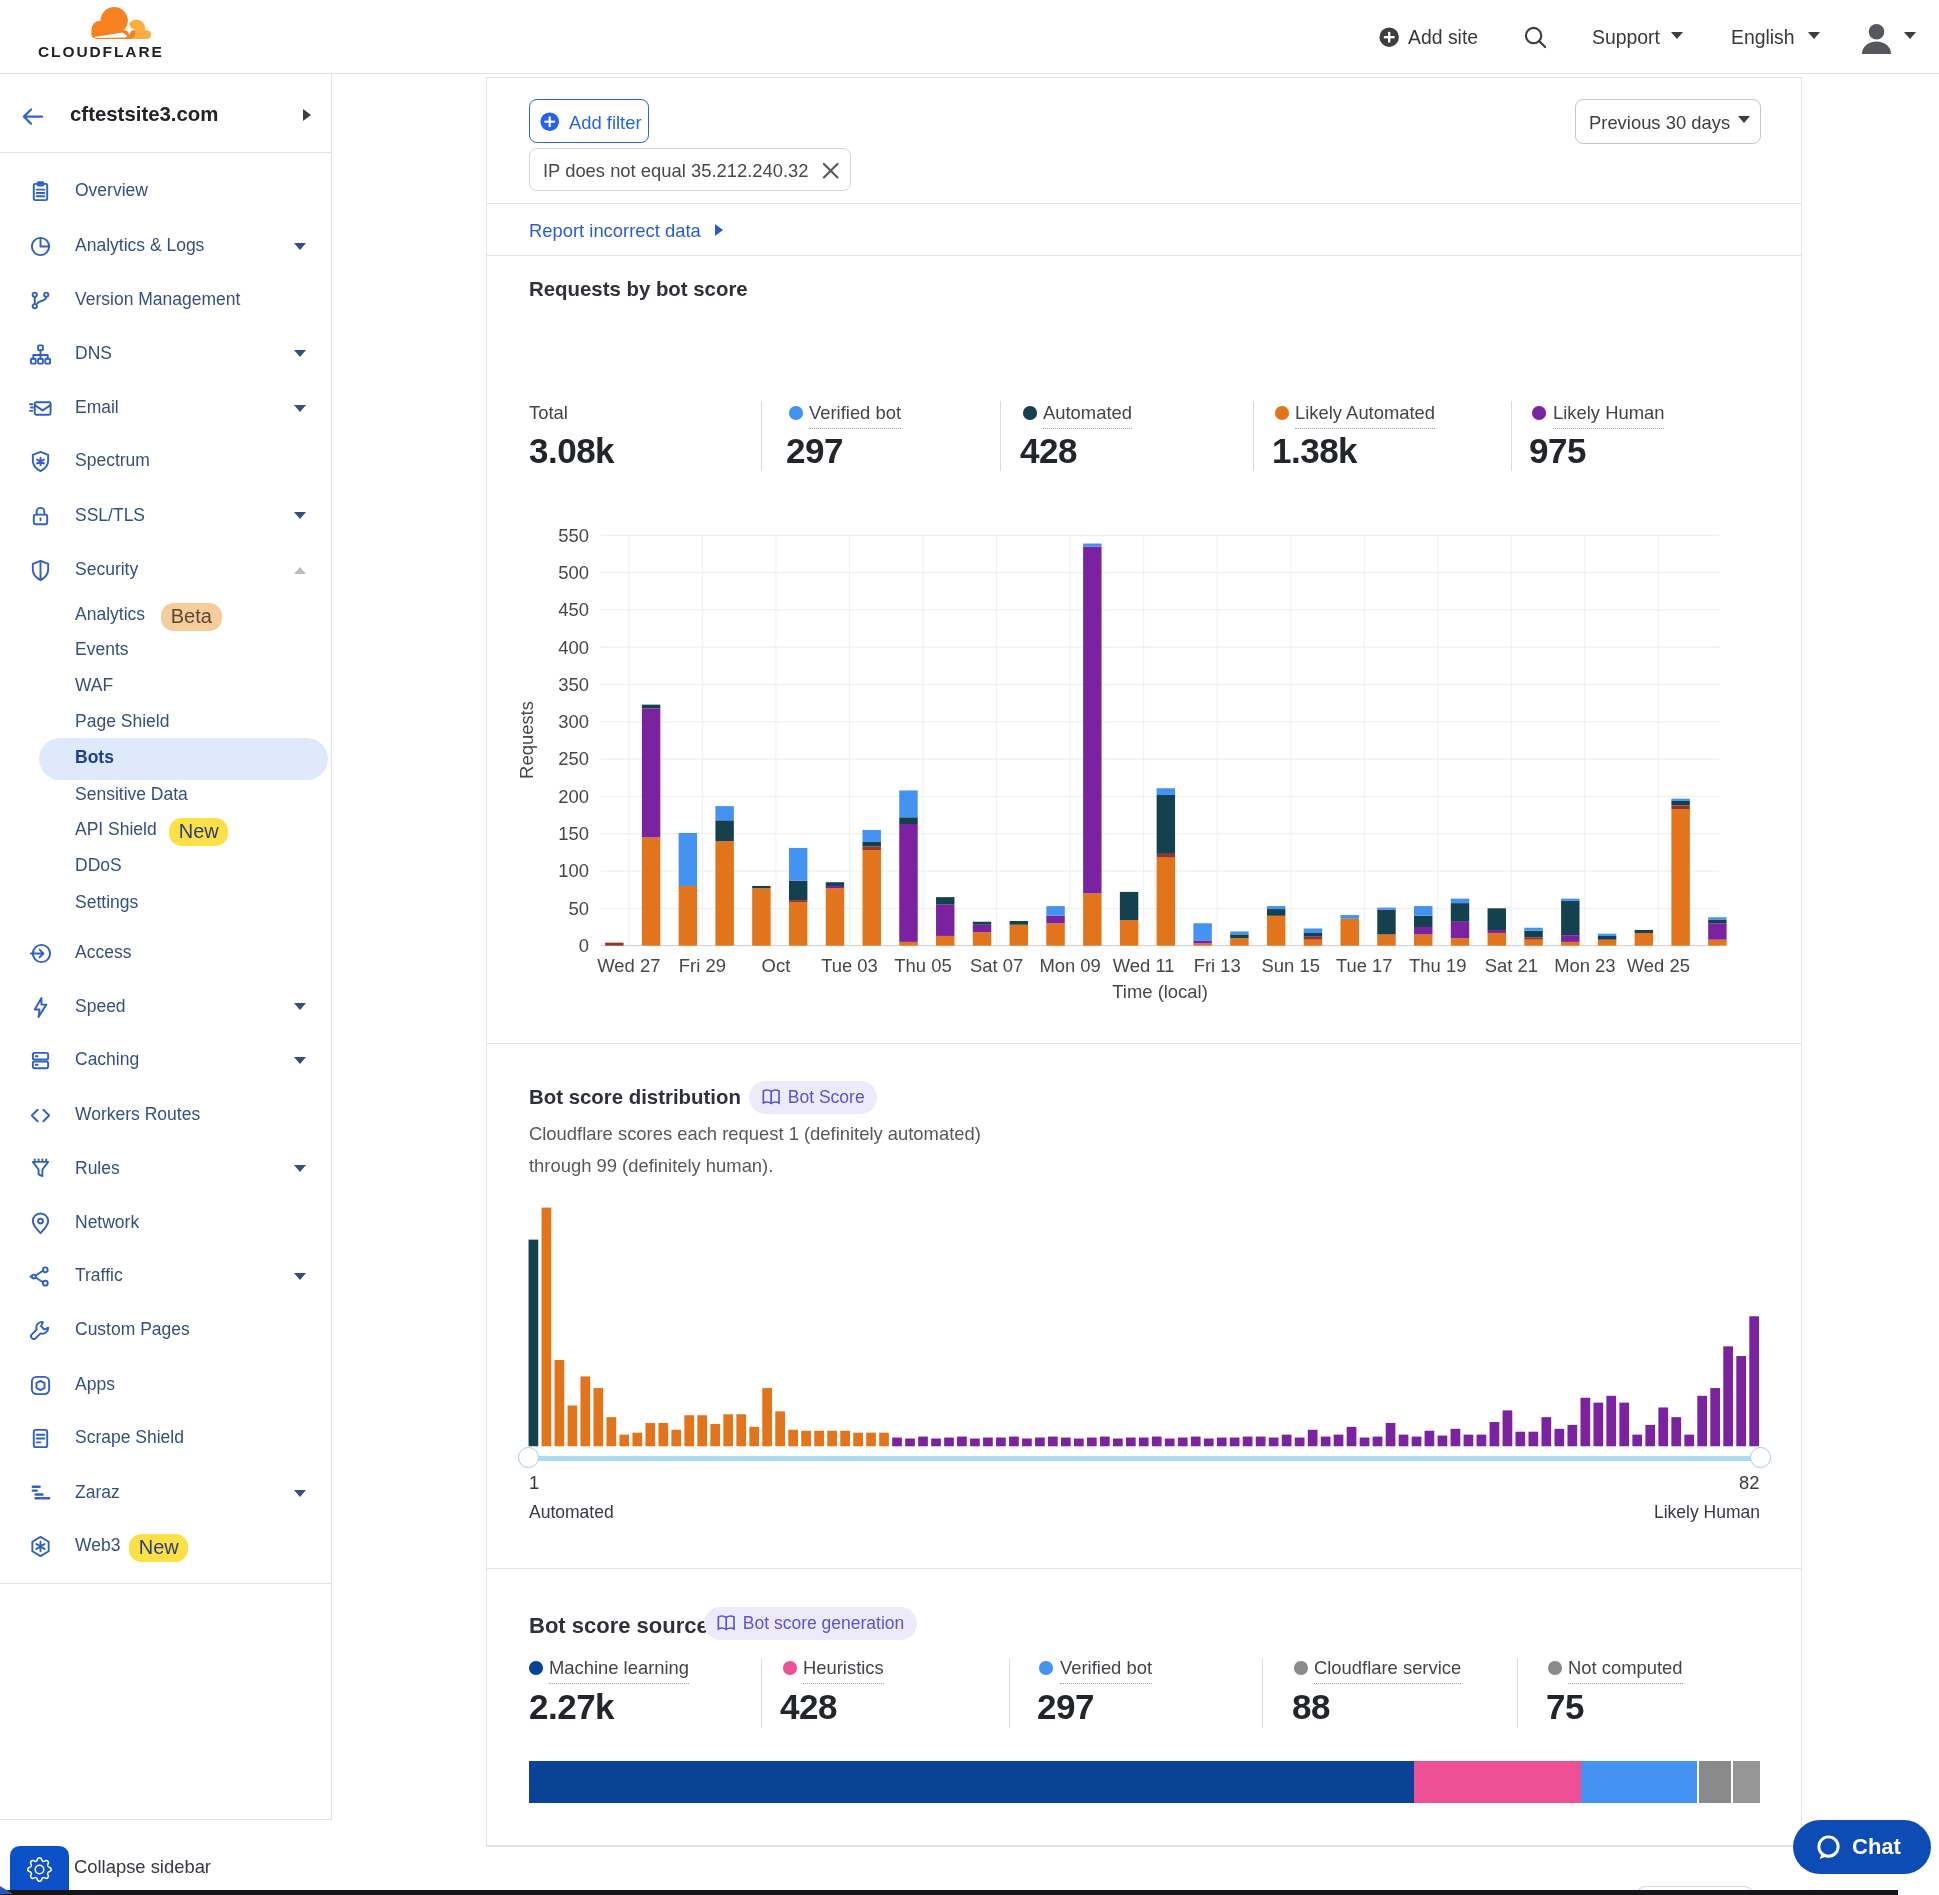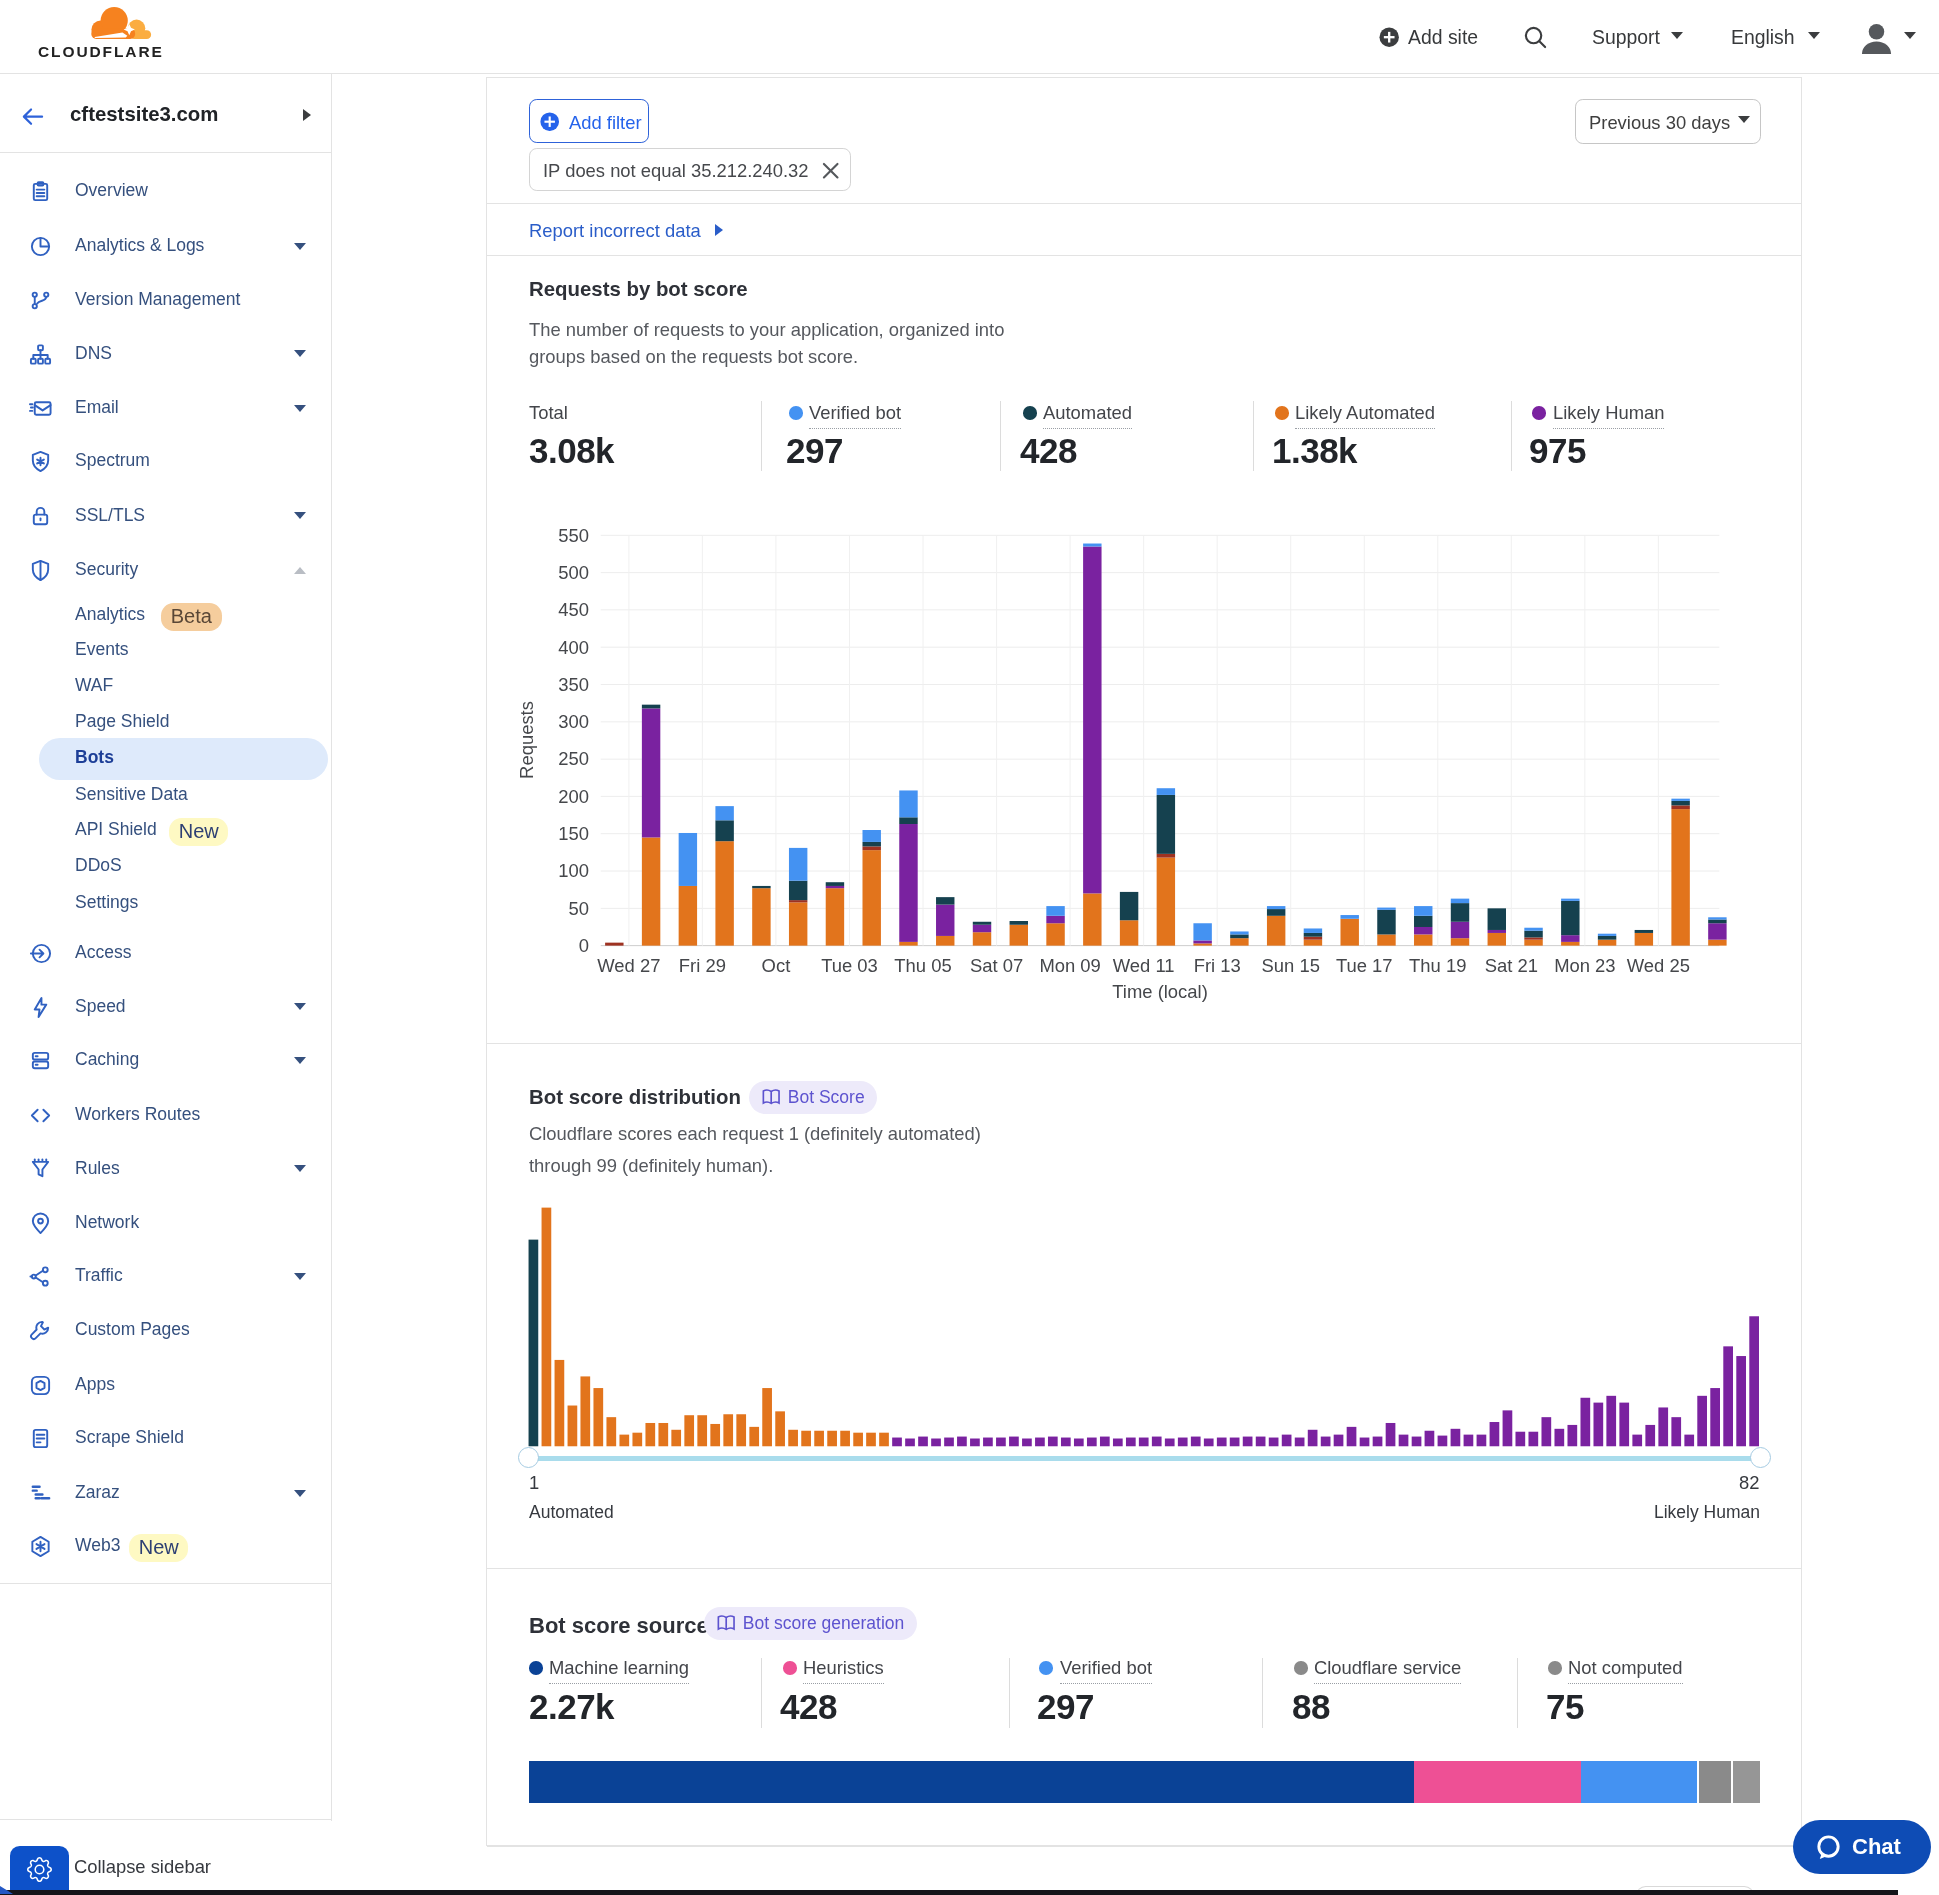--- a/index.html
+++ b/index.html
@@ -5,21 +5,21 @@
 html,body{width:1940px;height:1895px;background:#fff;font-family:"Liberation Sans",sans-serif;-webkit-font-smoothing:antialiased}
 #app{position:relative;width:1940px;height:1895px;overflow:hidden;background:#fff}
 .abs{position:absolute}
 .nitem{position:absolute;left:75px;font-size:17.5px;color:#35507e}
 .nitem.sel{font-weight:700;color:#1c3e97}
 .icon{position:absolute;left:29px}
 .caret{position:absolute;left:294px;width:0;height:0;border-left:6.8px solid transparent;border-right:6.8px solid transparent;border-top:7.8px solid #35507e}
 .caret.up{border-top:none;border-bottom:7.8px solid #b9bdc4}
 .badge{position:absolute;font-size:20px;padding:1.9px 9.7px 2.9px;border-radius:12.6px}
 .bbeta{background:#f5cd9d;color:#5a4736}
-.bnew{background:#fef9c3;color:#2d3f73}
+.bnew{background:#fde047;color:#2d3f73}
 .vdiv{position:absolute;width:1px;background:#dcdcdc}
 .slabel{position:absolute;font-size:18.4px;color:#43454a;border-bottom:1.9px dotted #9a9fa5;padding-bottom:3.9px}
 .slabel.nod{border-bottom:none}
 .sval{position:absolute;font-size:35px;font-weight:700;color:#22252a;letter-spacing:-0.5px}
 .hline{position:absolute;height:1px;background:#e3e3e3}
 .hdrtxt{position:absolute;font-size:19.4px;color:#37393b}
 .dcaret{position:absolute;width:0;height:0;border-left:6.8px solid transparent;border-right:6.8px solid transparent;border-top:7.8px solid #3b3d3f}
 .lavbadge{position:absolute;background:#edeafa;color:#5d53cf;font-size:17.5px;border-radius:16.5px;display:flex;align-items:center;gap:7.8px;padding:0 12.6px;height:33px}
 </style></head>
 <body>
@@ -232,21 +232,20 @@
       <line x1="3" y1="3" x2="17" y2="17"></line>
       <line x1="17" y1="3" x2="3" y2="17"></line>
     </svg>
 <div class="hline" style="left:487px;top:203px;width:1314px"></div>
 
 <div class="abs" style="left:529px;top:220px;font-size:18.4px;color:#2a5dc9">Report incorrect data</div>
 <div class="abs" style="left:715px;top:224px;width:0;height:0;border-top:6.8px solid transparent;border-bottom:6.8px solid transparent;border-left:8.7px solid #2a5dc9"></div>
 <div class="hline" style="left:487px;top:255px;width:1314px"></div>
 
 <div class="abs" style="left:529px;top:278px;font-size:20.4px;font-weight:700;color:#2e3138">Requests by bot score</div>
-<div class="abs" style="left:529px;top:316px;font-size:18.4px;color:#55585e;line-height:27px">The number of requests to your application, organized into<br>groups based on the requests bot score.</div>
 <div class="slabel nod" style="left:529px;top:402px">Total</div>
 <div class="sval" style="left:529px;top:431px">3.08k</div>
 <div style="position:absolute;left:789px;top:406px;width:13.6px;height:13.6px;border-radius:50%;background:#4492f2"></div>
 <div class="slabel" style="left:809px;top:402px">Verified bot</div>
 <div class="sval" style="left:786px;top:431px">297</div>
 <div style="position:absolute;left:1023px;top:406px;width:13.6px;height:13.6px;border-radius:50%;background:#15414f"></div>
 <div class="slabel" style="left:1043px;top:402px">Automated</div>
 <div class="sval" style="left:1020px;top:431px">428</div>
 <div style="position:absolute;left:1275px;top:406px;width:13.6px;height:13.6px;border-radius:50%;background:#e2741c"></div>
 <div class="slabel" style="left:1295px;top:402px">Likely Automated</div>

